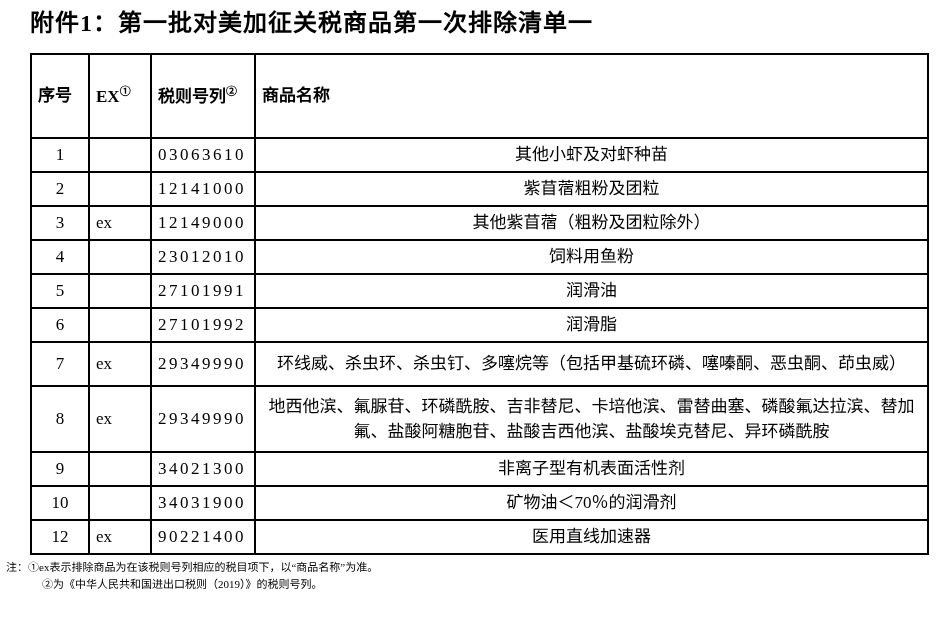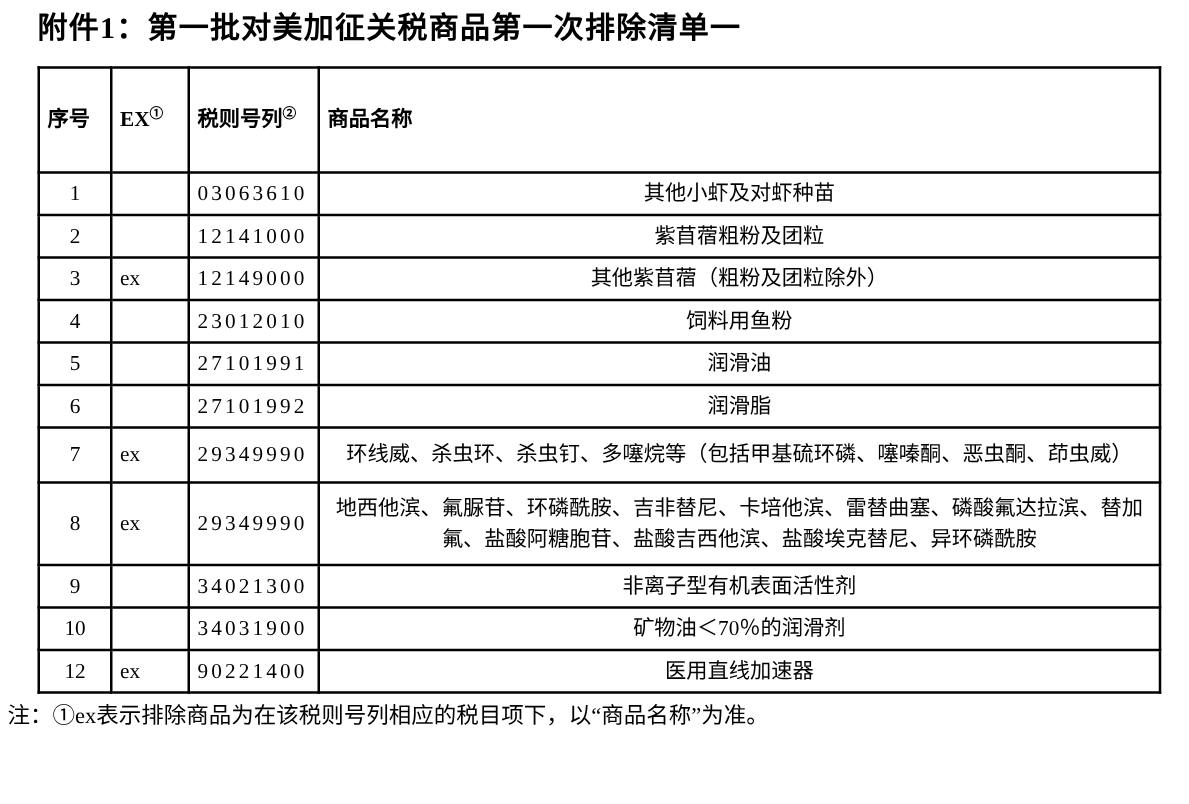--- a/index.html
+++ b/index.html
@@ -55,21 +55,21 @@
   }
   tbody tr { height: 34px; }
   tbody tr:nth-child(7) { height: 44px; }
   tbody tr:nth-child(8) { height: 66px; }
   td.col-index { text-align: center; }
   td.col-ex    { text-align: left; padding-left: 8px; }
   td.col-code  { text-align: left; padding-left: 7px; letter-spacing: 2.5px; }
   td.col-name  { text-align: center; padding-left: 8px; padding-right: 10px; }
   .notes {
     margin: 4px 0 0 6px;
-    font-size: 18px;
+    font-size: 11px;
     line-height: 1.5;
   }
   .note-line { white-space: nowrap; }
   .note-line.indent { padding-left: 36px; }
 </style>
 </head>
 <body>
 
 <div class="page">
 
@@ -166,15 +166,16 @@
     <td class="col-index">12</td>
     <td class="col-ex">ex</td>
     <td class="col-code">90221400</td>
     <td class="col-name">医用直线加速器</td>
   </tr>
 </tbody>
   </table>
 
   <div class="notes">
     <div class="note-line"><span>注：</span><span>①ex表示排除商品为在该税则号列相应的税目项下，以“商品名称”为准。</span></div>
+    <div class="note-line indent">②为《中华人民共和国进出口税则（2019）》的税则号列。</div>
   </div>
 
 </div>
 
 </body></html>

